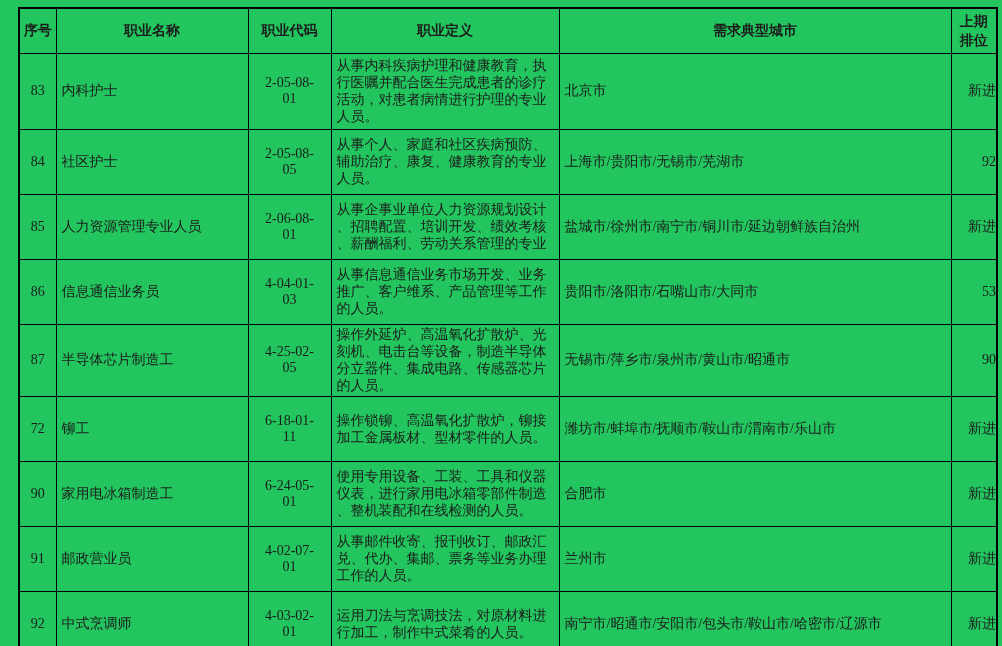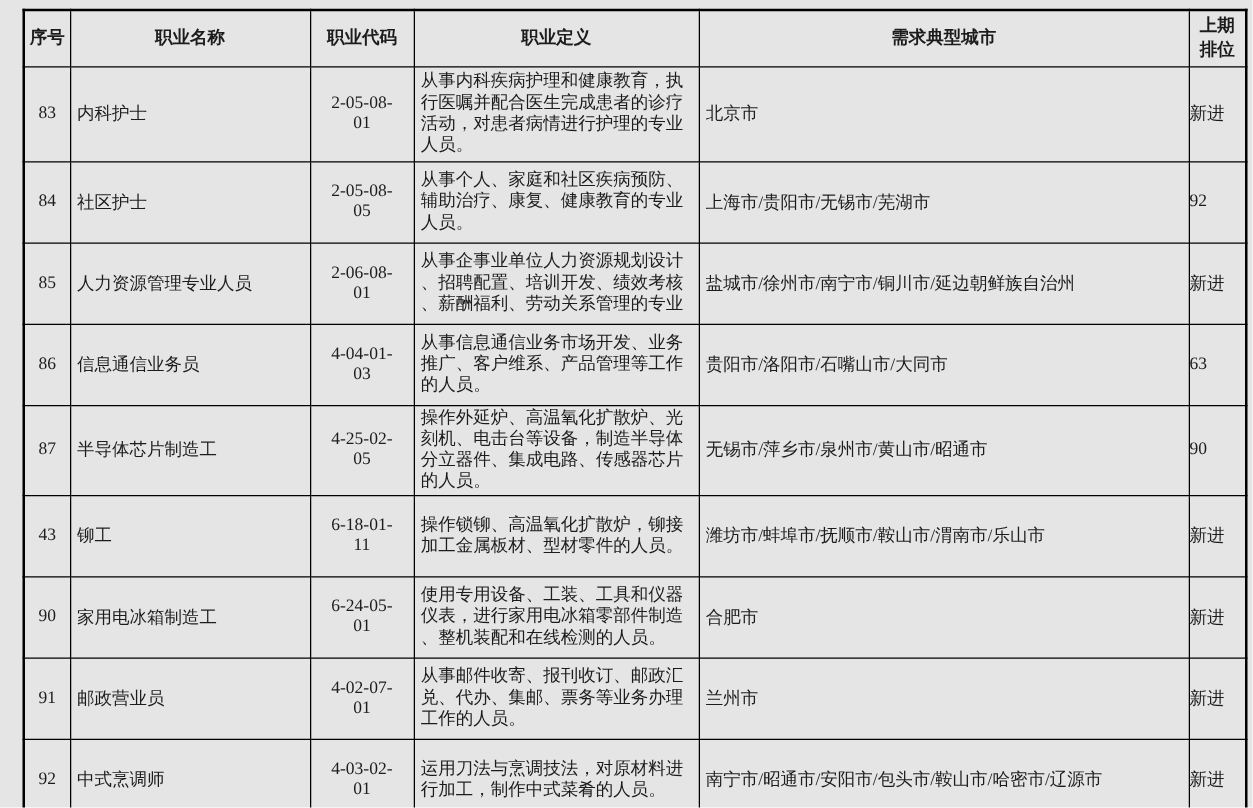--- a/index.html
+++ b/index.html
@@ -9,21 +9,21 @@
     width: 1002px;
     height: 646px;
     overflow: hidden;
     font-family: "Liberation Serif", "DejaVu Serif", serif;
     color: #1c1c1c;
   }
   .page {
     position: relative;
     width: 1002px;
     height: 646px;
-    background: #e5e5e5;
+    background: #22c55e;
   }
   table.occ {
     position: absolute;
     left: 18px;
     top: 7px;
     width: 978px;
     border-collapse: collapse;
     table-layout: fixed;
     border: 2px solid #000000;
   }
@@ -58,21 +58,21 @@
   td.c2 { text-align: center; padding: 16px; }
   td.c3 {
     text-align: left;
     padding: 0 5px;
     line-height: 17px;
     word-break: break-all;
     line-break: anywhere;
     margin-left: 36px;
   }
   td.c4 { text-align: left; padding: 0 5px; }
-  td.c5 { text-align: left; padding: 0; margin-left: 18px; }
+  td.c5 { text-align: right; padding: 0; margin-left: 18px; }
 </style>
 </head>
 <body>
 
 <div class="page">
   <table class="occ">
     <colgroup>
       <col style="width:37px">
       <col style="width:192px">
       <col style="width:83px">
@@ -114,32 +114,32 @@
           <td class="c3">从事企事业单位人力资源规划设计、招聘配置、培训开发、绩效考核、薪酬福利、劳动关系管理的专业</td>
           <td class="c4">盐城市/徐州市/南宁市/铜川市/延边朝鲜族自治州</td>
           <td class="c5">新进</td>
         </tr>
         <tr>
           <td class="c0">86</td>
           <td class="c1">信息通信业务员</td>
           <td class="c2">4-04-01-03</td>
           <td class="c3">从事信息通信业务市场开发、业务推广、客户维系、产品管理等工作的人员。</td>
           <td class="c4">贵阳市/洛阳市/石嘴山市/大同市</td>
-          <td class="c5">63</td>
+          <td class="c5">53</td>
         </tr>
         <tr>
           <td class="c0">87</td>
           <td class="c1">半导体芯片制造工</td>
           <td class="c2">4-25-02-05</td>
           <td class="c3">操作外延炉、高温氧化扩散炉、光刻机、电击台等设备，制造半导体分立器件、集成电路、传感器芯片的人员。</td>
           <td class="c4">无锡市/萍乡市/泉州市/黄山市/昭通市</td>
           <td class="c5">90</td>
         </tr>
         <tr>
-          <td class="c0">43</td>
+          <td class="c0">72</td>
           <td class="c1">铆工</td>
           <td class="c2">6-18-01-11</td>
           <td class="c3">操作锁铆、高温氧化扩散炉，铆接加工金属板材、型材零件的人员。</td>
           <td class="c4">潍坊市/蚌埠市/抚顺市/鞍山市/渭南市/乐山市</td>
           <td class="c5">新进</td>
         </tr>
         <tr>
           <td class="c0">90</td>
           <td class="c1">家用电冰箱制造工</td>
           <td class="c2">6-24-05-01</td>

